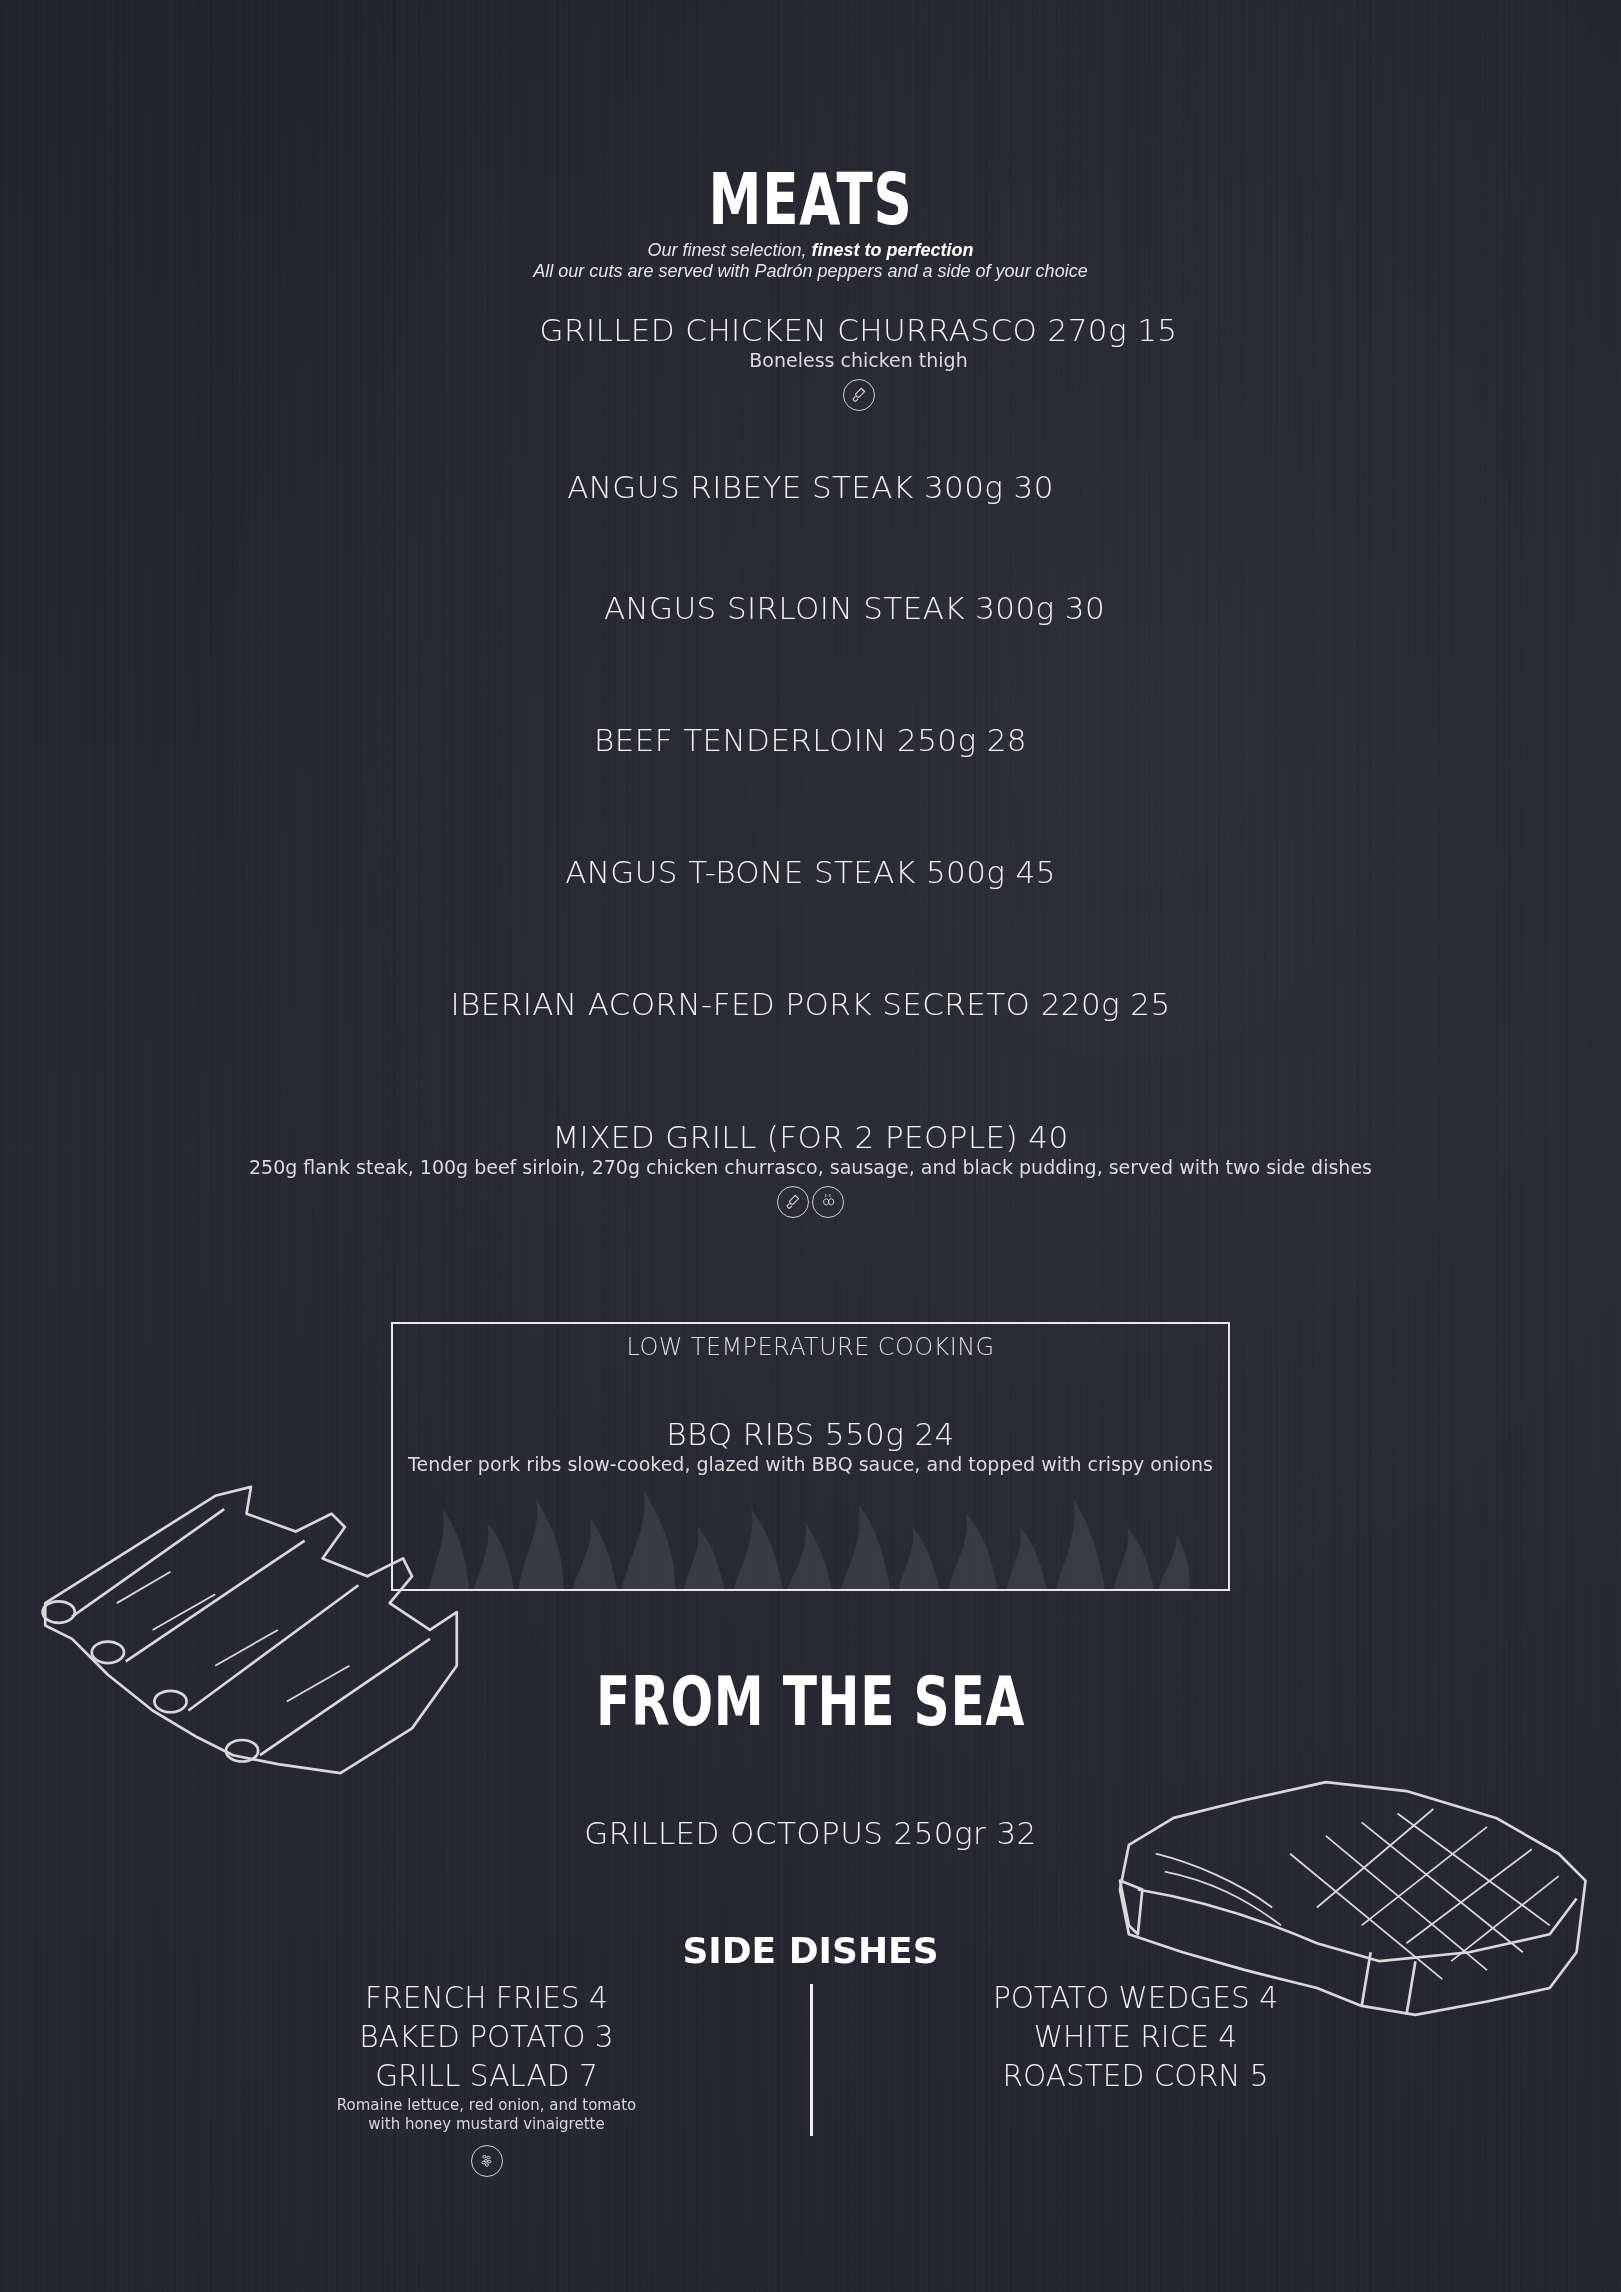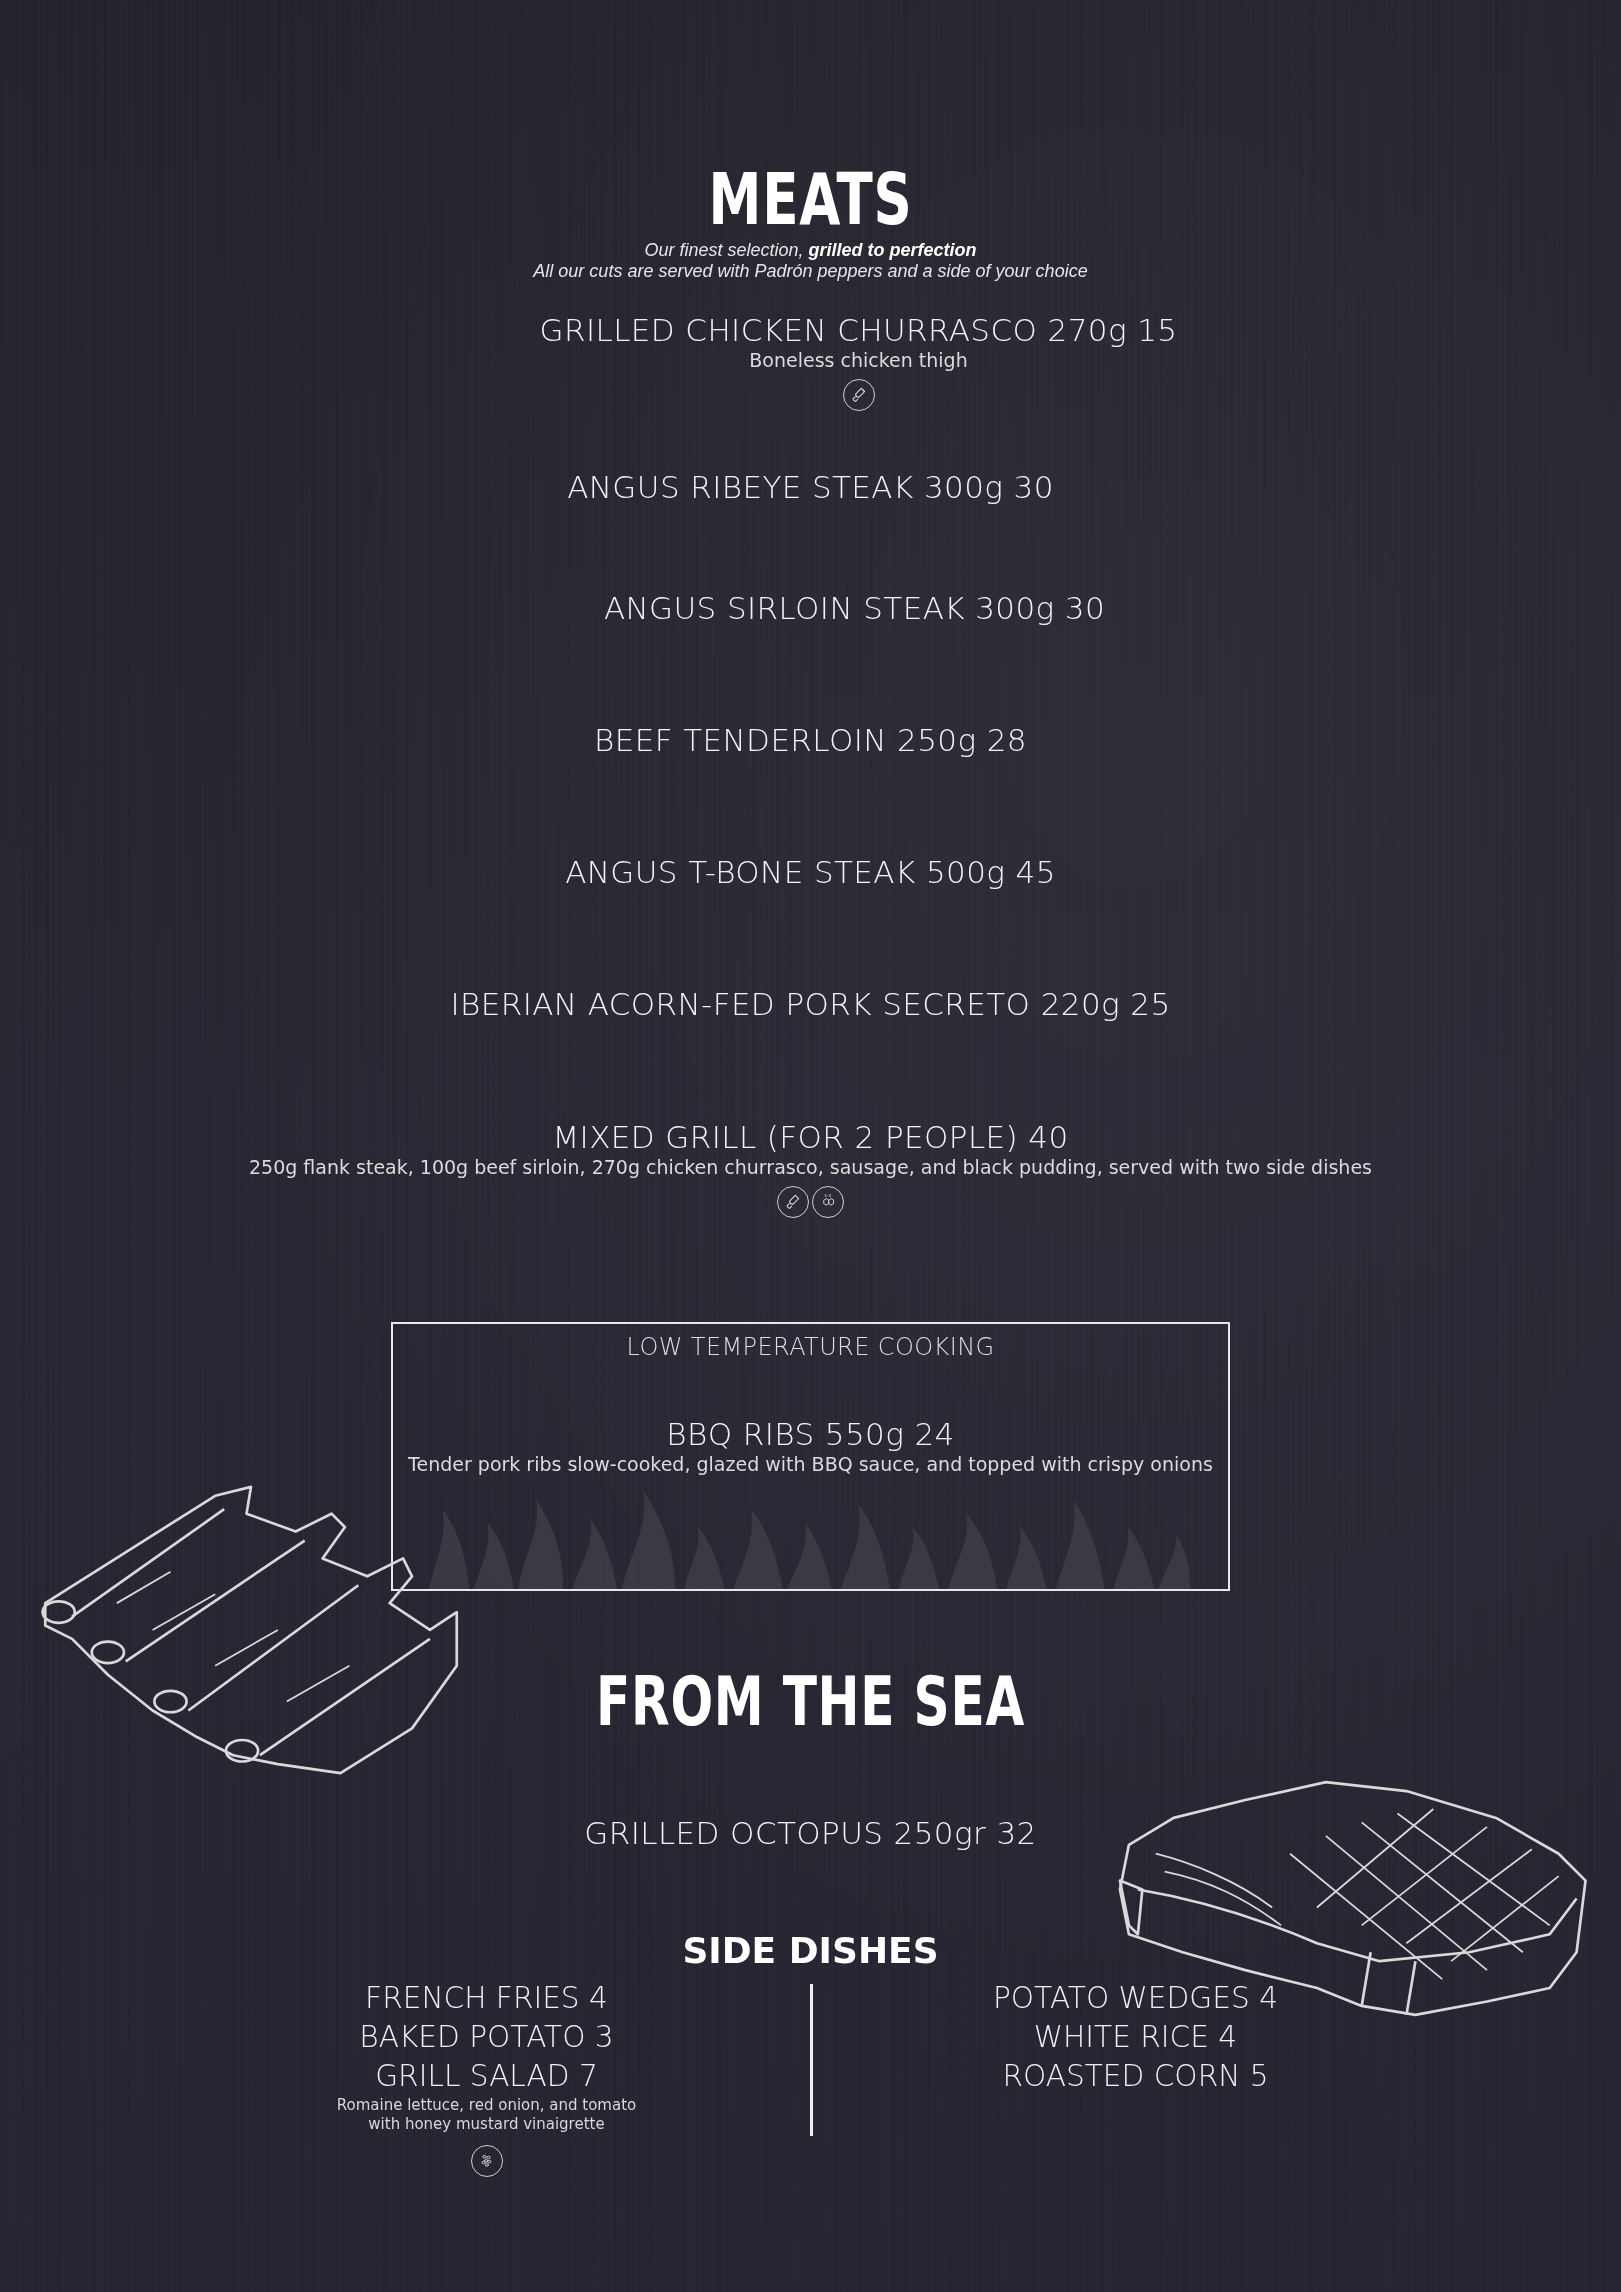--- a/index.html
+++ b/index.html
@@ -44,21 +44,21 @@
   .sides-col .side { font-size: 29.6px; line-height: 39px; color: #f1f1f1; font-family: "DejaVu Sans", sans-serif; font-weight: 300; }
   .sides-col .side-desc { font-size: 15px; line-height: 19px; color: #d8d8d8; font-family: "DejaVu Sans", sans-serif; }
   .divider { position: absolute; left: 810px; top: 1984px; width: 2.7px; height: 152px; background: #f0f0f0; }
   .illus { position: absolute; }
 </style>
 </head>
 <body>
 
 <div class="abs section-title meats-title">MEATS</div>
 <div class="abs tagline" style="top:240px;">
-  <span>Our finest selection, </span><b>grilled to perfection</b>
+  <span>Our finest selection, </span><b>finest to perfection</b>
 </div>
 <div class="abs tagline" style="top:261px;">All our cuts are served with Padrón peppers and a side of your choice</div>
 
 <div class="abs" style="top:311px;margin-left:48px;">
   <div class="item-name">GRILLED CHICKEN CHURRASCO 270g 15</div>
   <div class="item-desc">Boneless chicken thigh</div>
   <div class="icons">
     <span class="allergen">
       <svg viewBox="0 0 24 24" fill="none" stroke="#d8d8d8" stroke-width="1.3">
           <path d="M15 4l4 4-7 7-3-1-1-3z"></path>

